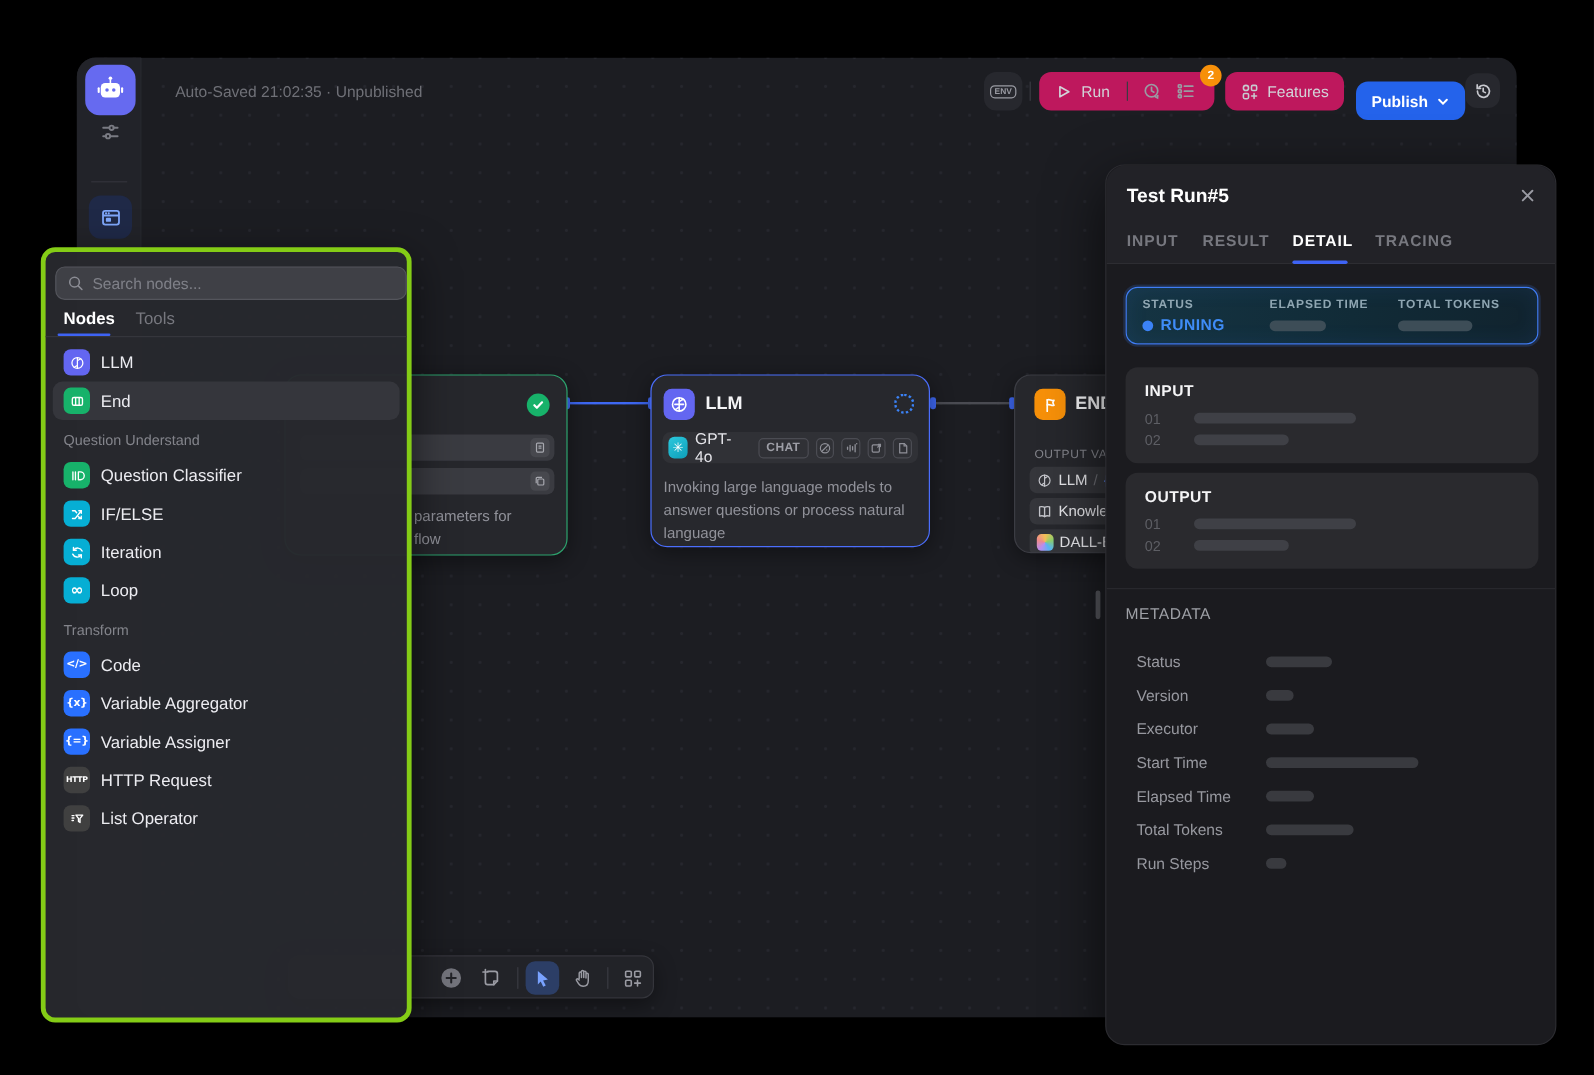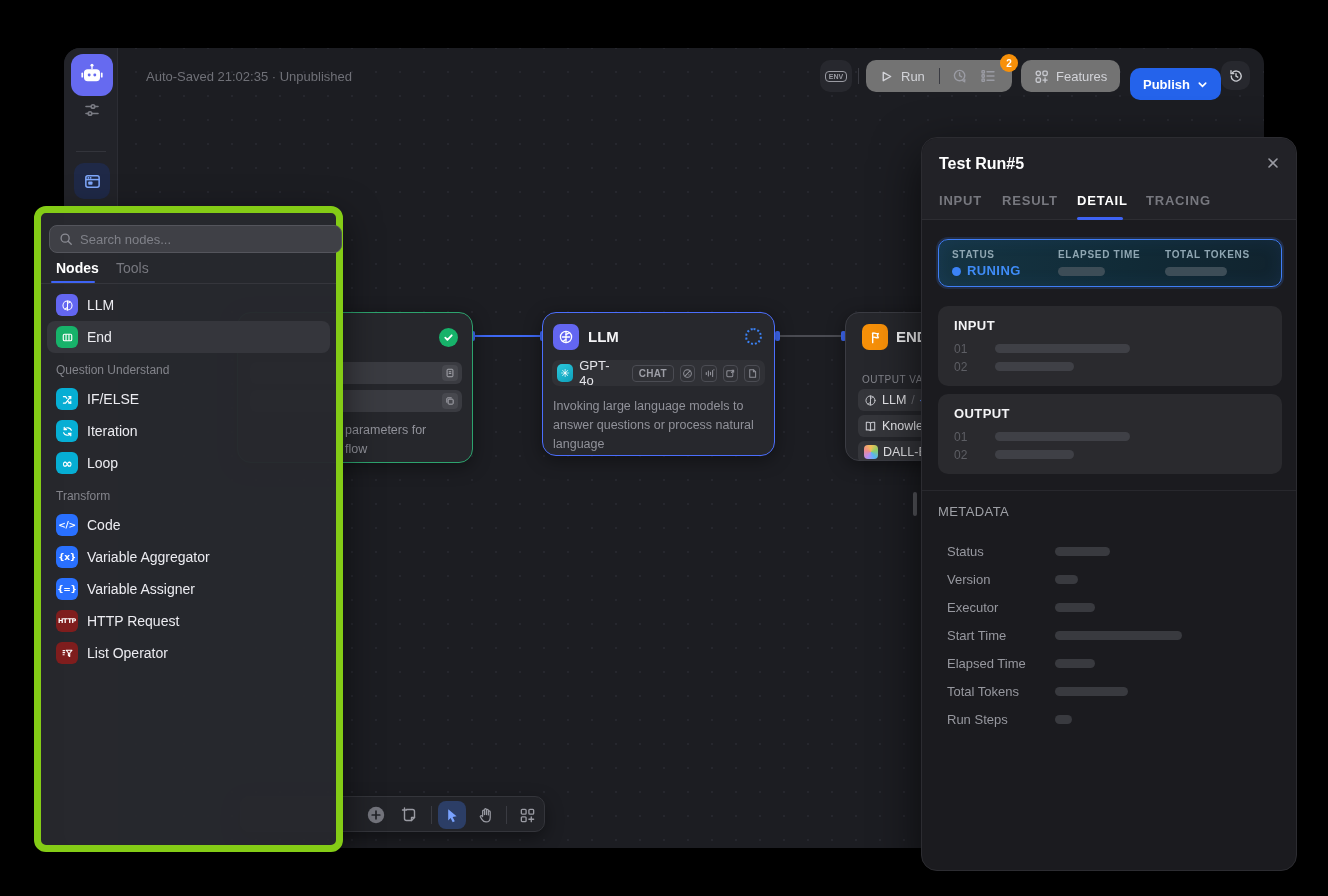--- a/index.html
+++ b/index.html
@@ -9,43 +9,43 @@
 
   
   .app-window{left:64px;top:48px;width:1200px;height:800px;background:#1c1d22;border-radius:16px;
     background-image:radial-gradient(#26272e 1.1px,transparent 1.3px);background-size:24px 24px;background-position:12px 12px}
   .side-strip{left:64px;top:48px;width:54px;height:800px;background:#222329;border-right:1px solid #2c2d34;border-radius:16px 0 0 16px}
   .logo-tile{left:71px;top:54px;width:42px;height:42px;border-radius:12px;background:#666af0;display:flex;align-items:center;justify-content:center}
   .win-tile{left:74px;top:163px;width:36px;height:36px;border-radius:10px;background:#1f2947;display:flex;align-items:center;justify-content:center}
 
   
   .autosave{left:146px;top:69px;font-size:13px;color:#6f7077}
-  .btn{display:flex;align-items:center;gap:7px;background:#737373;border-radius:10px;height:32px;padding:0 13px;color:#d2d3d8;font-size:13px;cursor:default}
+  .btn{display:flex;align-items:center;gap:7px;background:#be185d;border-radius:10px;height:32px;padding:0 13px;color:#d2d3d8;font-size:13px;cursor:default}
   .iconbtn{display:flex;align-items:center;justify-content:center;background:#27282e;border-radius:10px}
   .vdiv{width:1px;background:#3a3b42}
   .badge{width:18px;height:18px;border-radius:50%;background:#f79009;color:#fff;font-size:10px;font-weight:700;display:flex;align-items:center;justify-content:center}
   .publish{background:#2463eb;color:#fff;font-weight:600}
 
   
-  .nodes-panel{left:34px;top:206px;width:309px;height:646px;background:rgba(39,40,45,.97);border:7px solid #84cc16;border-radius:12px;box-shadow:0 12px 36px rgba(0,0,0,.55);z-index:10}
+  .nodes-panel{left:34px;top:206px;width:309px;height:646px;background:rgba(39,40,45,.97);border:4px solid #84cc16;border-radius:12px;box-shadow:0 12px 36px rgba(0,0,0,.55);z-index:10}
   .search-box{position:absolute;left:8px;top:12px;width:293px;height:28px;background:#3f4046;border:1px solid #54555c;border-radius:8px;display:flex;align-items:center;gap:7px;padding:0 9px}
   .search-box input{background:transparent;border:none;outline:none;color:#e4e4e9;font-size:13px;width:100%;font-family:"Liberation Sans",sans-serif}
   .search-box input::placeholder{color:#7f8088}
   .np-tab{position:absolute;top:47px;font-size:14px;color:#77787f}
   .np-tab.active{color:#fff;font-weight:700}
   .tab-underline{position:absolute;left:10px;top:68px;width:44px;height:2px;background:#3e63f4;border-radius:1px}
   .tabs-border{position:absolute;left:0;top:70px;width:100%;height:1px;background:#35363c}
   .np-list{position:absolute;left:0;top:76px;width:100%}
   .np-item{display:flex;align-items:center;gap:9px;height:32px;margin:0 6px;padding-left:9px;border-radius:8px}
   .np-item.hl{background:#35363c}
   .np-item .lbl{font-size:14px;color:#ececf1}
   .np-group{height:30px;padding:10px 0 0 15px;font-size:12px;color:#83848b}
   .tile{width:22px;height:22px;border-radius:6px;display:flex;align-items:center;justify-content:center;flex:none}
   .c-indigo{background:#6366f1}.c-green{background:#17b26a}.c-orange{background:#f79009}
-  .c-cyan{background:#06aed4}.c-blue{background:#2970ff}.c-purple{background:#7f1d1d}
+  .c-cyan{background:#06aed4}.c-blue{background:#2970ff}.c-purple{background:#404040}
   .glyph{font-weight:700;color:#fff;font-size:9px;letter-spacing:-.3px;font-family:"DejaVu Sans",sans-serif}
 
   
   .node{background:#26272c;border-radius:14px;box-shadow:0 4px 18px rgba(0,0,0,.4)}
   .start-node{left:237px;top:312px;width:236px;height:151px;border:1px solid #2da36e}
   .llm-node{left:542px;top:312px;width:233px;height:144px;border:1.5px solid #4b6efc;background:#27282d}
   .end-node{left:845px;top:312px;width:180px;height:149px;border:1px solid #3b3c43;overflow:hidden}
   .in-pill{position:absolute;background:#3a3b41;border-radius:6px;height:22px}
   .chip{position:absolute;width:16px;height:16px;border-radius:4px;background:#47484e;display:flex;align-items:center;justify-content:center}
   .node-desc{font-size:12.5px;color:#9192999;color:#91929a;line-height:19px}
@@ -370,20 +370,29 @@
       <span class="tile c-green">
           <svg width="13" height="13" viewBox="0 0 16 16" fill="none" stroke="#fff" stroke-width="1.4" stroke-linejoin="round">
             <rect x="2.8" y="4" width="10.4" height="8" rx="1.6"></rect>
             <path d="M6.2 4v8M9.8 4v8"></path>
           </svg>
         </span>
       <span class="lbl">End</span>
     </div>
 
     <div class="np-group">Question Understand</div>
+    <div class="np-item">
+      <span class="tile c-green">
+          <svg width="13" height="13" viewBox="0 0 16 16" fill="none" stroke="#fff" stroke-width="1.4" stroke-linecap="round">
+            <path d="M3.4 4v8M6 4v8"></path>
+            <path d="M9 4h2a4 4 0 0 1 0 8H9z" stroke-linejoin="round"></path>
+          </svg>
+        </span>
+      <span class="lbl">Question Classifier</span>
+    </div>
 
     <div class="np-item">
       <span class="tile c-cyan">
           <svg width="13" height="13" viewBox="0 0 16 16" fill="none" stroke="#fff" stroke-width="1.5" stroke-linecap="round" stroke-linejoin="round">
             <path d="M3 12.5h2.6L12 4.5"></path>
             <path d="M9.5 4.5H12V7"></path>
             <path d="M3 4.5h2.6l1.6 2"></path>
             <path d="M9.5 12.5H12V10" opacity=".9"></path>
             <path d="M8.8 10.6l3.2 1.9"></path>
           </svg>

